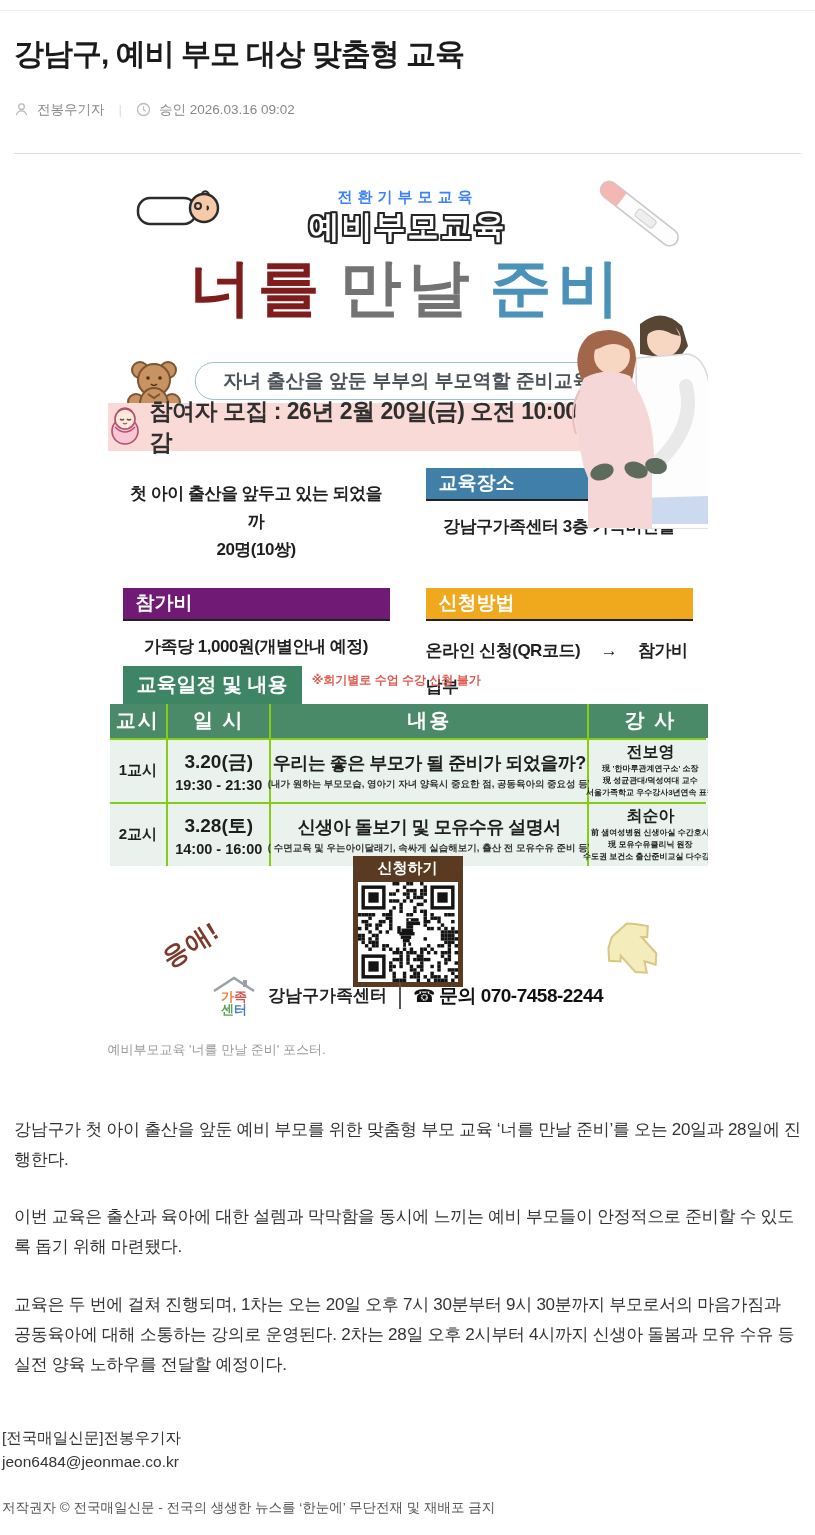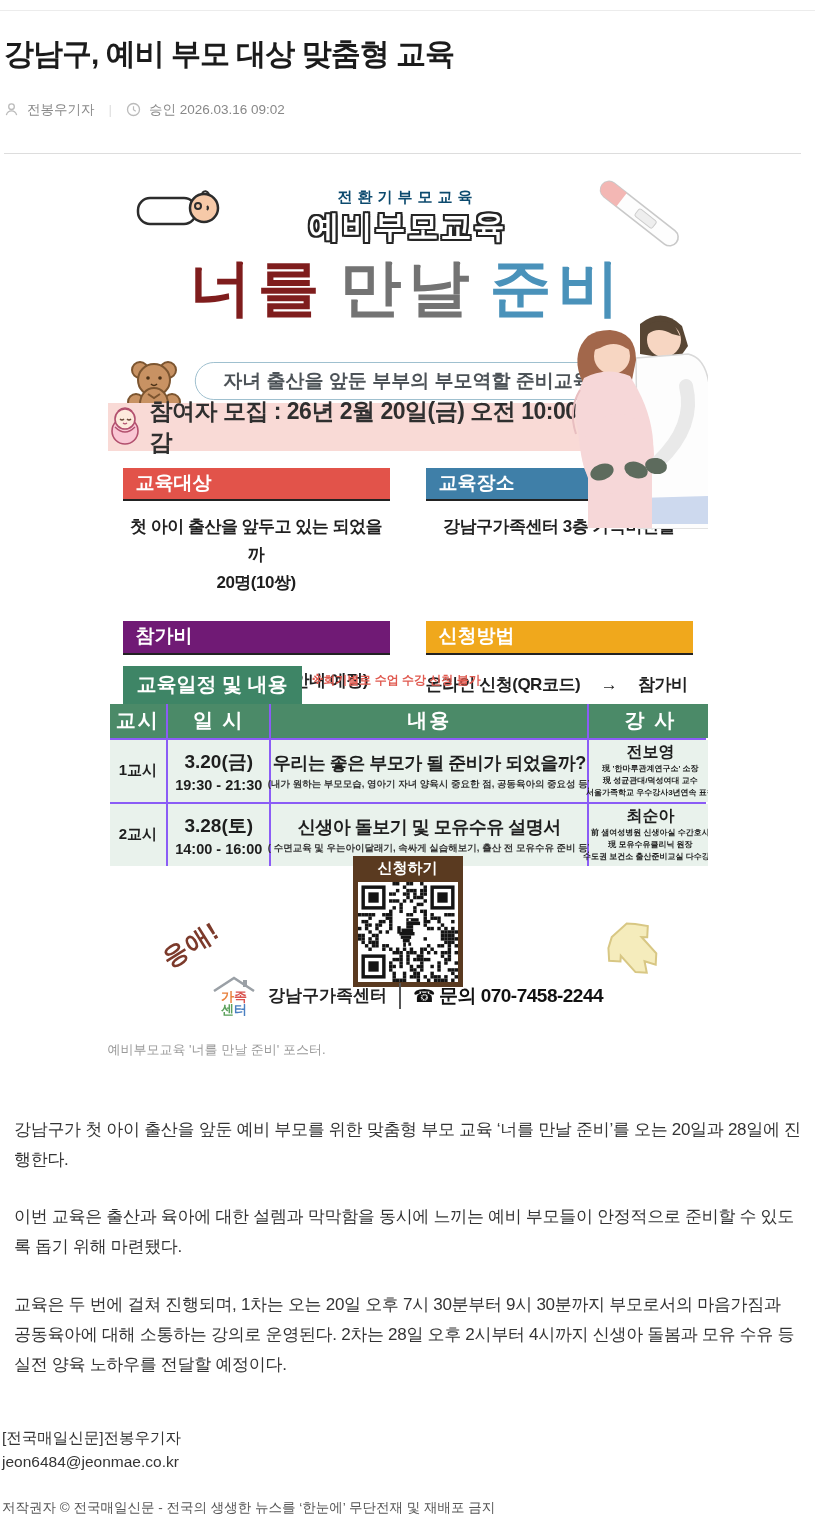--- a/index.html
+++ b/index.html
@@ -2,35 +2,35 @@
 <html lang="ko"><head>
 <meta charset="utf-8">
 <style>
   * { margin:0; padding:0; box-sizing:border-box; }
   body {
     font-family: "Liberation Sans", "DejaVu Sans", sans-serif;
     background:#fff; color:#222;
     width:815px; min-height:1535px; margin:0 auto; position:relative;
   }
   .top-rule { border-top:1px solid #ececec; margin-top:10px; }
-  .article-header { padding:24px 14px 0 4px; }
+  .article-header { padding:24px 14px 0 14px; }
   .article-title { font-size:30px; font-weight:700; color:#1b1b1b; letter-spacing:-1px; line-height:1.25; }
   .byline { display:flex; align-items:center; gap:8px; margin-top:28px; color:#888; font-size:13.5px; }
   .byline .ic { width:15px; height:15px; display:inline-block; }
   .byline .sep { color:#ddd; margin:0 6px; }
   .header-divider { border-top:1px solid #ddd; margin-top:34px; }
 
   
   figure.poster-figure { margin:22px 0 0 0; }
   .poster {
     width:600px; height:855px; margin:0 auto; position:relative;
     background:#fff; overflow:hidden;
   }
   .poster-top-label { position:absolute; top:12px; left:0; right:0; text-align:center;
-    font-size:15px; font-weight:700; letter-spacing:5px; color:#0c4a6e; }
+    font-size:15px; font-weight:700; letter-spacing:5px; color:#3b82f6; }
   .poster-sub-label { position:absolute; top:30px; left:0; right:0; text-align:center;
     font-size:31px; font-weight:800; letter-spacing:2px; color:#fff;
     text-shadow:-2px -2px 0 #252525, 2px -2px 0 #252525, -2px 2px 0 #252525, 2px 2px 0 #252525,
                  0 -2px 0 #252525, 0 2px 0 #252525, -2px 0 0 #252525, 2px 0 0 #252525; }
   .poster-main-title { position:absolute; top:72px; left:0; right:0; text-align:center;
     font-size:62px; font-weight:800; letter-spacing:6px; line-height:1.3; white-space:nowrap; }
   .poster-main-title .w1 { color:#7f1d1d; }
   .poster-main-title .w2 { color:#737373; margin-left:14px; }
   .poster-main-title .w3 { color:#4a92ba; margin-left:14px; }
   .poster-pill { position:absolute; top:186px; left:50%; transform:translateX(-50%);
@@ -60,21 +60,21 @@
   .c-yellow { background:#f0a81c; border-color:#f0a81c; }
   .info-cell .content { margin-top:12px; font-size:17px; font-weight:700; color:#1f1f1f;
     text-align:center; line-height:1.65; letter-spacing:-0.5px; }
   .info-cell .content.left { text-align:left; line-height:2.1; }
 
   .schedule-head { position:absolute; top:490px; left:15px; display:flex; align-items:flex-end; gap:10px; }
   .schedule-badge { background:#3e8566; color:#fff; font-size:20px; font-weight:800; padding:5px 14px 6px 14px; }
   .schedule-note { color:#e05a50; font-size:12px; font-weight:700; padding-bottom:15px; }
 
   .schedule-table { position:absolute; top:528px; left:2px; right:2px;
-    display:grid; grid-template-columns:9.5% 17% 53% 20.5%; gap:2px; background:#8b5cf6; }
+    display:grid; grid-template-columns:9.5% 17% 53% 20.5%; gap:2px; background:#84cc16; }
   .schedule-table .cell { display:flex; flex-direction:column; align-items:center; justify-content:center; text-align:center; }
   .schedule-table .th { background:#4b8a68; color:#fff; font-size:20px; font-weight:800; height:34px; letter-spacing:2px; }
   .schedule-table .td { background:#e9f2ec; height:62px; color:#1e1e1e; }
   .td .period { font-size:15px; font-weight:700; }
   .td .date { font-size:19px; font-weight:800; }
   .td .time { font-size:14.5px; font-weight:600; margin-top:2px; }
   .td .topic { font-size:18px; font-weight:800; letter-spacing:-0.5px; }
   .td .topic-sub { font-size:9.5px; font-weight:600; color:#333; margin-top:3px; white-space:nowrap; }
   .td .lect { font-size:16px; font-weight:800; }
   .td .lect-sub { font-size:8px; font-weight:700; color:#222; line-height:1.5; white-space:nowrap; }
@@ -209,21 +209,20 @@
           <path d="M12 14 q2 2 4 0 M19 14 q2 2 4 0" stroke="#6b4a3a" stroke-width="1.4" fill="none"></path>
           <path d="M15 18 q2 1.6 4 0" stroke="#b2506e" stroke-width="1.3" fill="none"></path>
           <path d="M7 22 q10 10 20 0" stroke="#b2506e" stroke-width="1.4" fill="none"></path>
         </svg>
       </span>
       <span class="txt">참여자 모집 : 26년 2월 20일(금) 오전 10:00 ~ 선착순 마감</span>
     </div>
 
     <div class="info-grid">
       <div class="info-cell">
-        <div class="badge-row c-red"><span class="badge c-red">교육대상</span></div>
         <div class="content">
           <div>첫 아이 출산을 앞두고 있는 되었을까</div>
           <div>20명(10쌍)</div>
         </div>
       </div>
       <div class="info-cell">
         <div class="badge-row c-blue"><span class="badge c-blue">교육장소</span></div>
         <div class="content">
           <div>강남구가족센터 3층 가족비전홀</div>
         </div>

